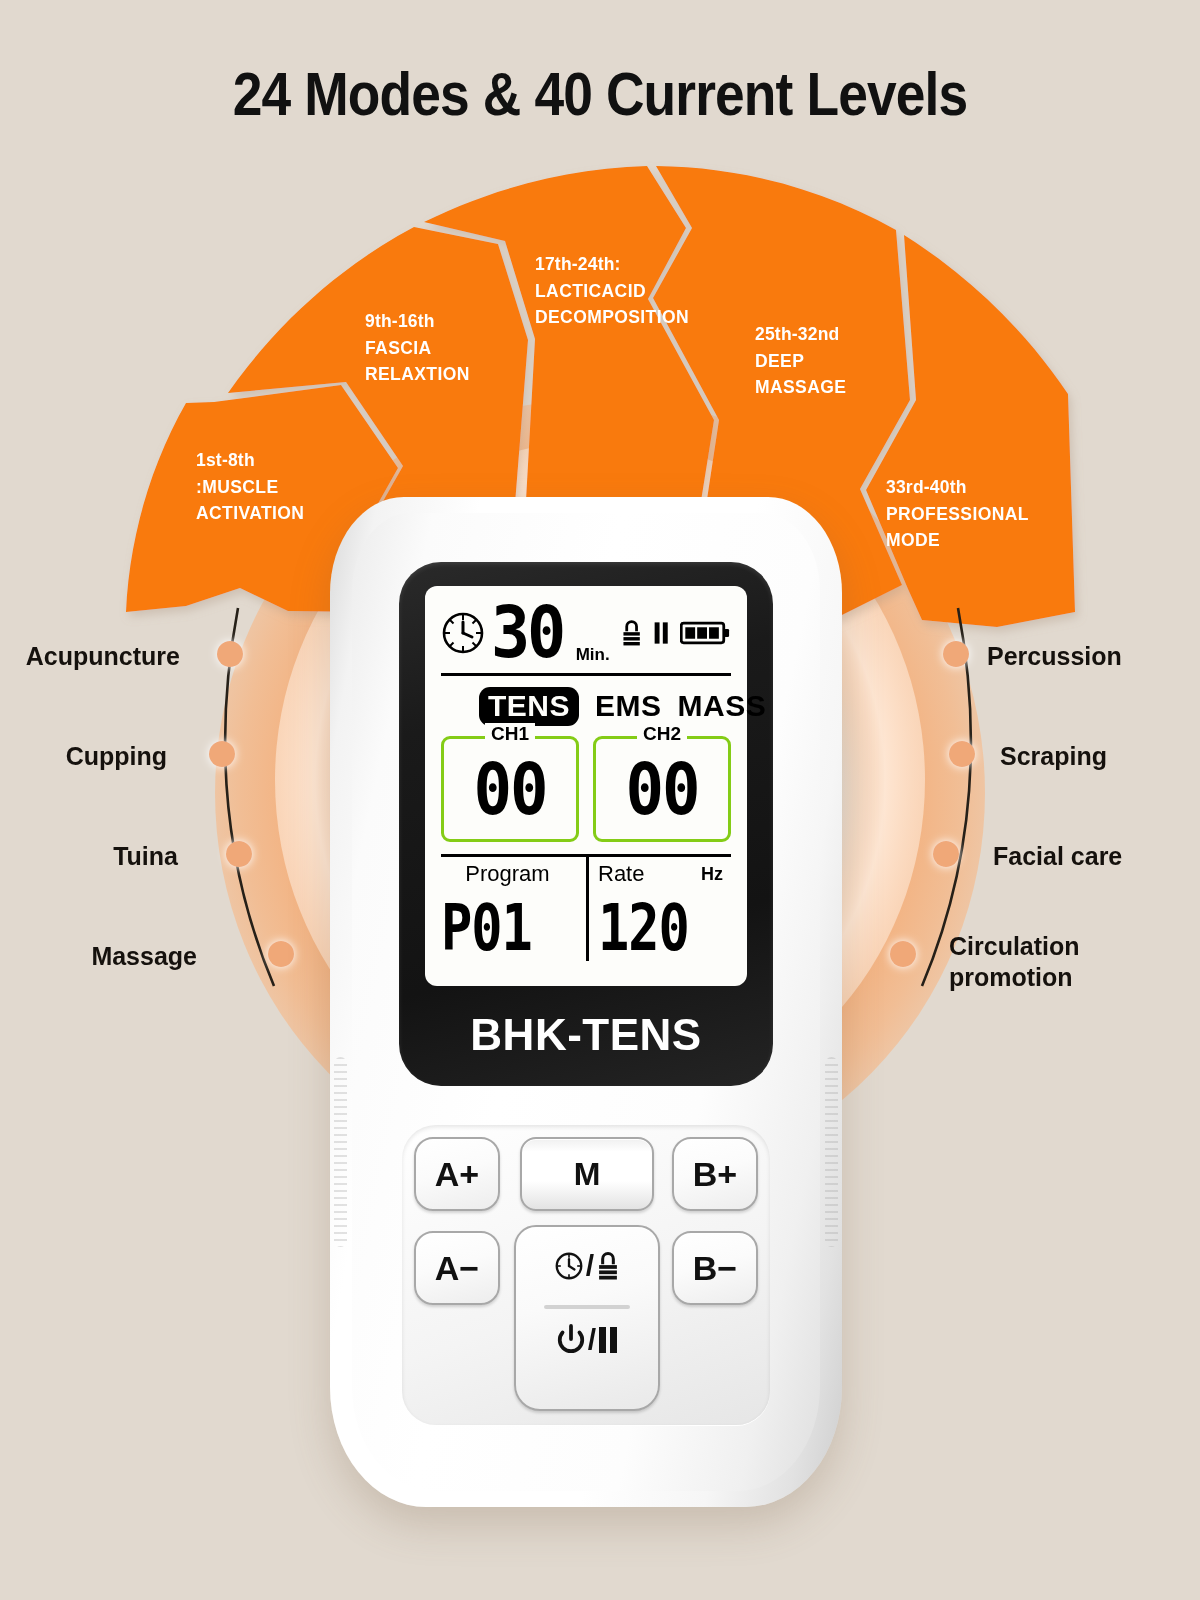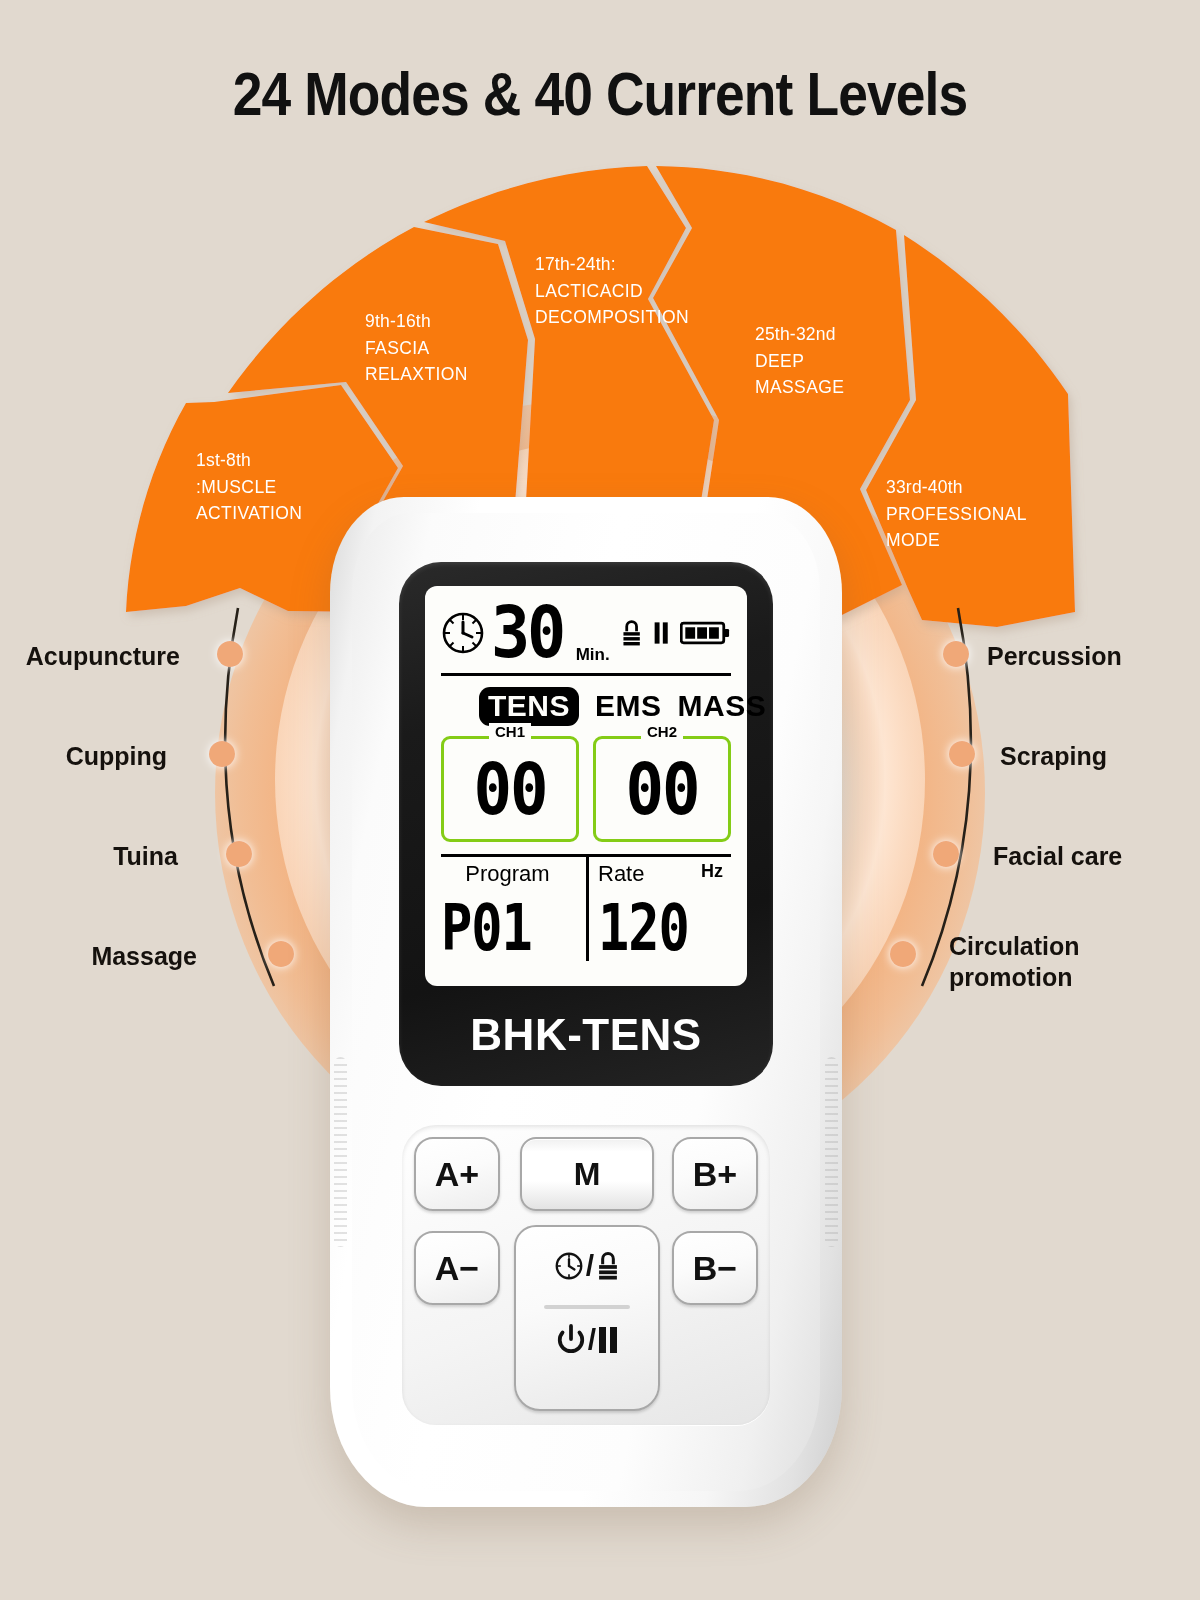--- a/index.html
+++ b/index.html
@@ -56,21 +56,21 @@
       rgba(255,236,220,0) 86%);
   }
 
   
   .svg-layer { position:absolute; inset:0; }
 
   
   .seg-label {
     position:absolute;
     color:#ffffff;
-    font-weight:normal;
+    font-weight:bold;
     font-size:17.5px;
     line-height:1.52;
     letter-spacing:0.2px;
     white-space:nowrap;
   }
   .seg-label .l2, .seg-label .l3 { letter-spacing:0.4px; }
   #seg-0 { left:196px; top:447px; }
   #seg-1 { left:365px; top:308px; }
   #seg-2 { left:535px; top:251px; }
   #seg-3 { left:755px; top:321px; }
@@ -203,39 +203,39 @@
     border:3px solid #84cc16;
     border-radius:9px;
     height:106px;
     display:flex; align-items:center; justify-content:center;
   }
   .chan-tag {
     position:absolute; top:-13px; left:50%;
     transform:translateX(-50%);
     background:#fdfdfa;
     padding:0 6px;
-    font-size:15px; font-weight:bold; color:#000;
+    font-size:19px; font-weight:bold; color:#000;
   }
   .chan-val {
     font-family:"DejaVu Sans Mono", monospace;
     font-size:64px; font-weight:bold; color:#000;
     letter-spacing:-2px;
     transform:scaleY(1.12);
   }
 
   .lcd-hr2 { height:3px; background:#000; margin:12px 0 0 0; }
 
   .bottom-row { display:flex; margin-top:4px; position:relative; }
   .bottom-div {
     position:absolute; left:50%; top:-4px; width:3px; height:104px;
     background:#000;
   }
   .bcol { flex:1; padding-right:10px; }
   .bcol.right { padding-right:0; padding-left:14px; }
-  .bcol-head { display:flex; align-items:flex-start; }
+  .bcol-head { display:flex; align-items:center; }
   .bcol-title { font-size:22px; color:#000; }
   .bcol-unit  { font-size:18px; font-weight:bold; color:#000; margin-left:auto; padding-right:8px;}
   .bcol-val {
     font-family:"DejaVu Sans Mono", monospace;
     font-size:52px; font-weight:bold; color:#000;
     letter-spacing:-1px;
     transform:scaleY(1.22);
     transform-origin:left top;
     margin-top:4px;
   }

